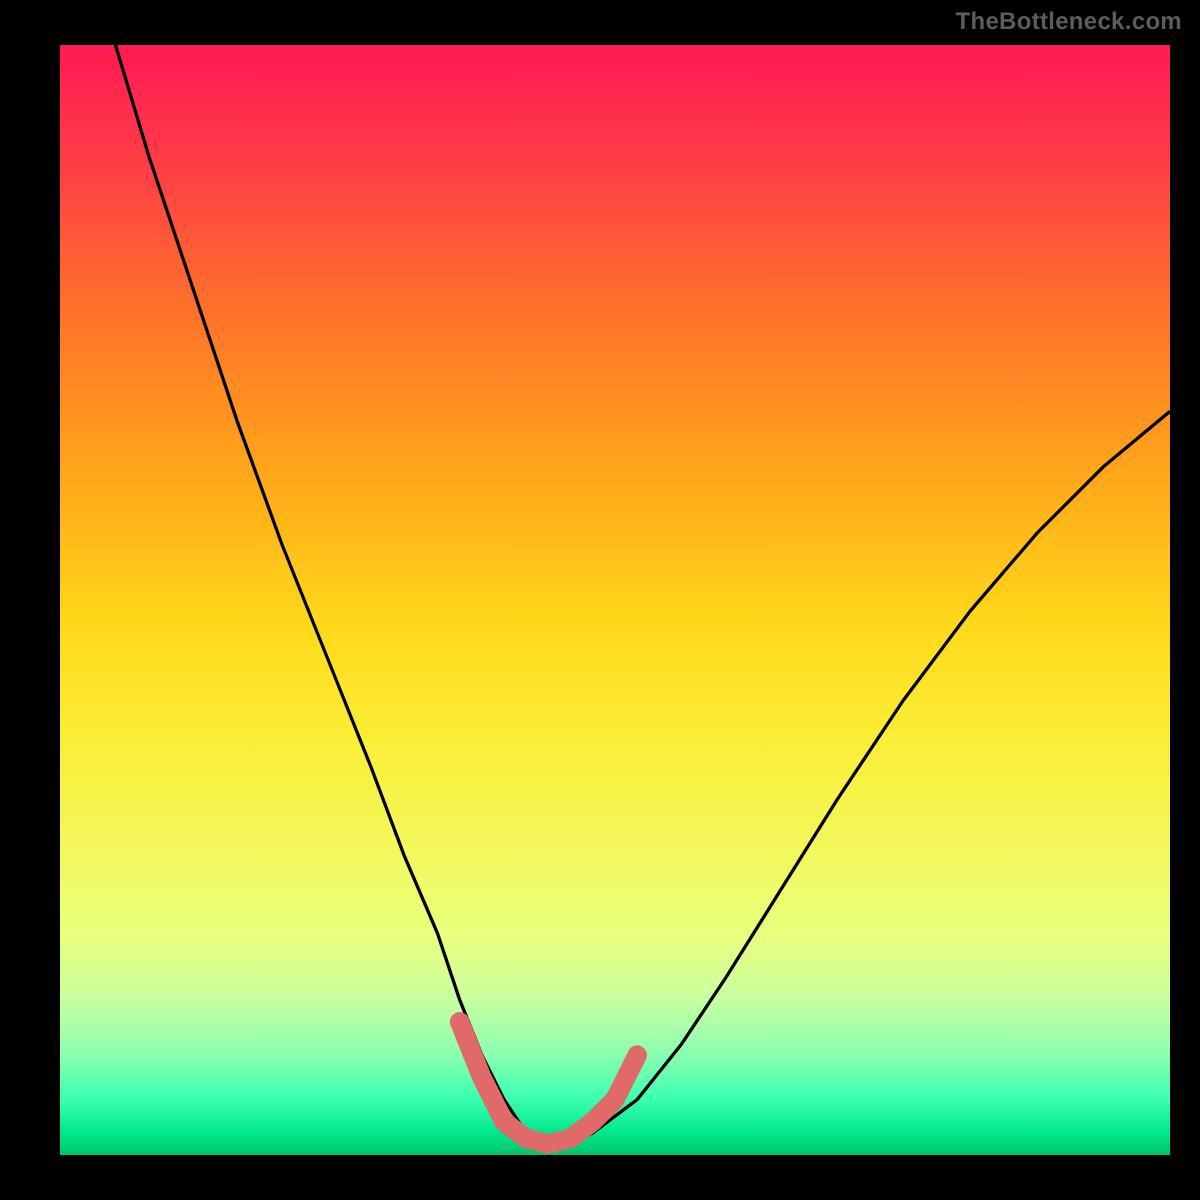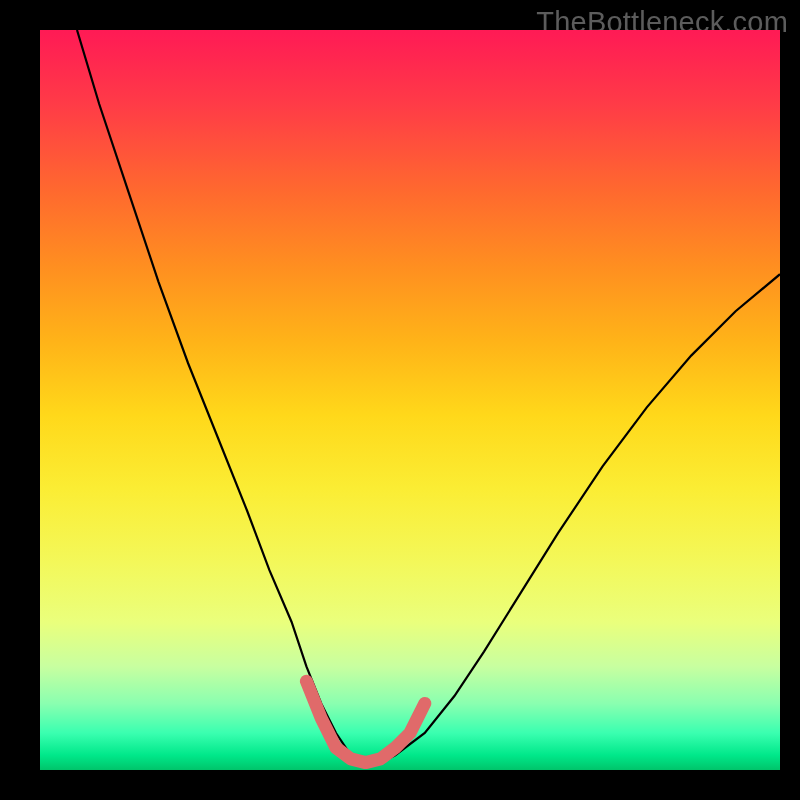--- a/index.html
+++ b/index.html
@@ -40,22 +40,22 @@
       #3affb0 95%,
       #00e88a 98%,
       #00c46a 100%
     );
   }
   .watermark {
     position: absolute;
     top: 6px;
     right: 12px;
     color: #5c5c5c;
-    font-size: 29px;
-    font-weight: 400;
+    font-size: 16px;
+    font-weight: 700;
     letter-spacing: 0.2px;
     text-align: right;
   }
   svg.curve {
     position: absolute;
     left: 0;
     top: 0;
     width: 740px;
     height: 740px;
   }

